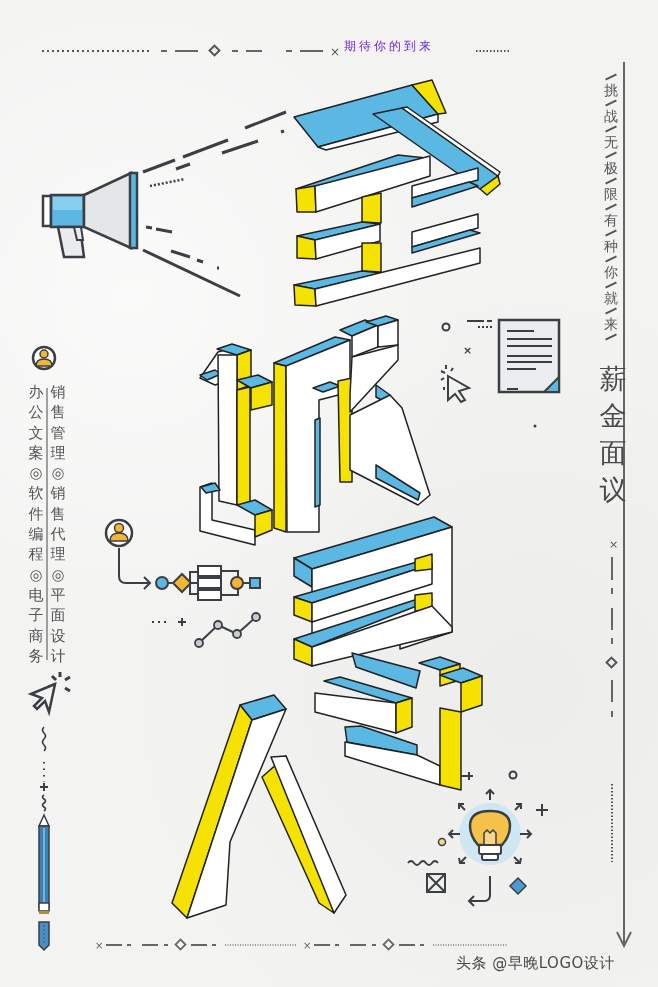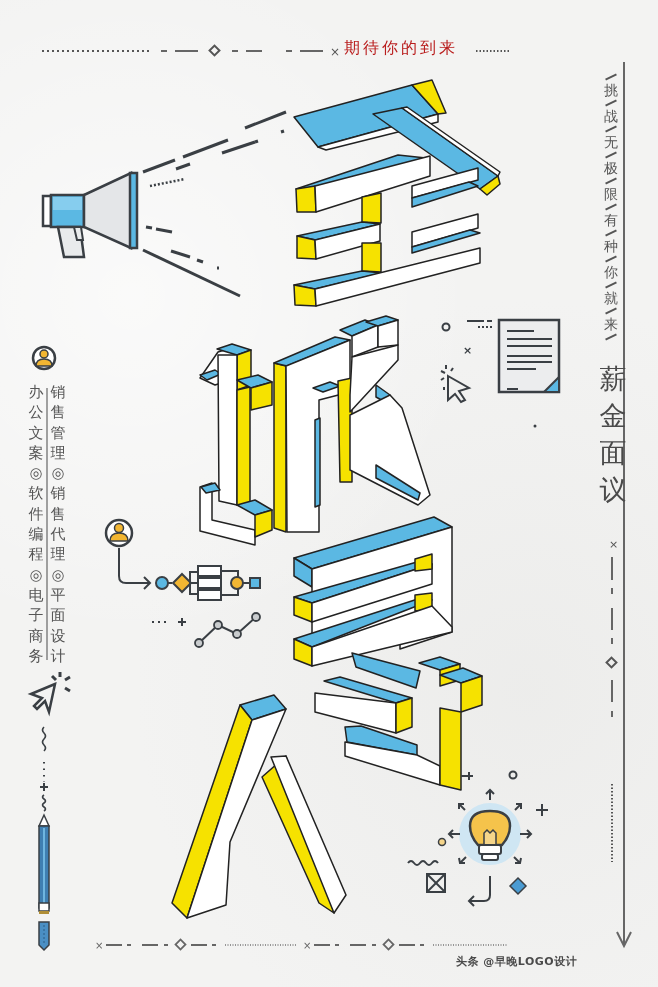--- a/index.html
+++ b/index.html
@@ -7,30 +7,30 @@
     width:658px; height:987px; overflow:hidden; position:relative;
     background:#f3f3f2;
     background-image:
       radial-gradient(circle at 20% 30%, rgba(255,255,255,0.6) 0, rgba(255,255,255,0) 40%),
       radial-gradient(circle at 80% 70%, rgba(230,230,228,0.5) 0, rgba(230,230,228,0) 45%);
     font-family:"DejaVu Sans", sans-serif;
     color:#4a4d50;
   }
   .abs { position:absolute; }
   .top-title {
-    left:344px; top:38px; font-size:16px; letter-spacing:3px; color:#b91c1c;
+    left:344px; top:38px; font-size:12px; letter-spacing:3px; color:#6d28d9;
   }
   .vcol { display:flex; flex-direction:column; align-items:center; }
   .right-slogan { left:598px; top:72px; width:26px; font-size:14px; color:#555; }
   .right-slogan span { display:block; line-height:16px; }
   .right-slogan .sep { display:block; width:12px; height:2px; background:#555; transform:rotate(-25deg); margin:4px 0 4px; }
   .right-big { left:596px; top:360px; width:34px; font-size:27px; color:#4a4a4a; line-height:37px; text-align:center; }
   .left-col { top:382px; width:20px; font-size:15px; color:#555; line-height:20.3px; text-align:center; }
   .left-col span { display:block; }
-  .watermark { left:456px; top:954px; font-size:11px; color:#4a4a4a; letter-spacing:0.5px;font-weight:bold; }
+  .watermark { left:456px; top:954px; font-size:15px; color:#4a4a4a; letter-spacing:0.5px; }
 </style>
 </head>
 <body>
 
 <svg class="abs" style="left:0;top:0" width="658" height="987" viewBox="0 0 658 987">
   <defs>
     <style>
       .ln{stroke:#3a3f44;stroke-width:3;fill:none;stroke-linecap:butt;}
       .ln2{stroke:#3a3f44;stroke-width:2;fill:none;}
       .gr{stroke:#666;stroke-width:2;fill:none;}

